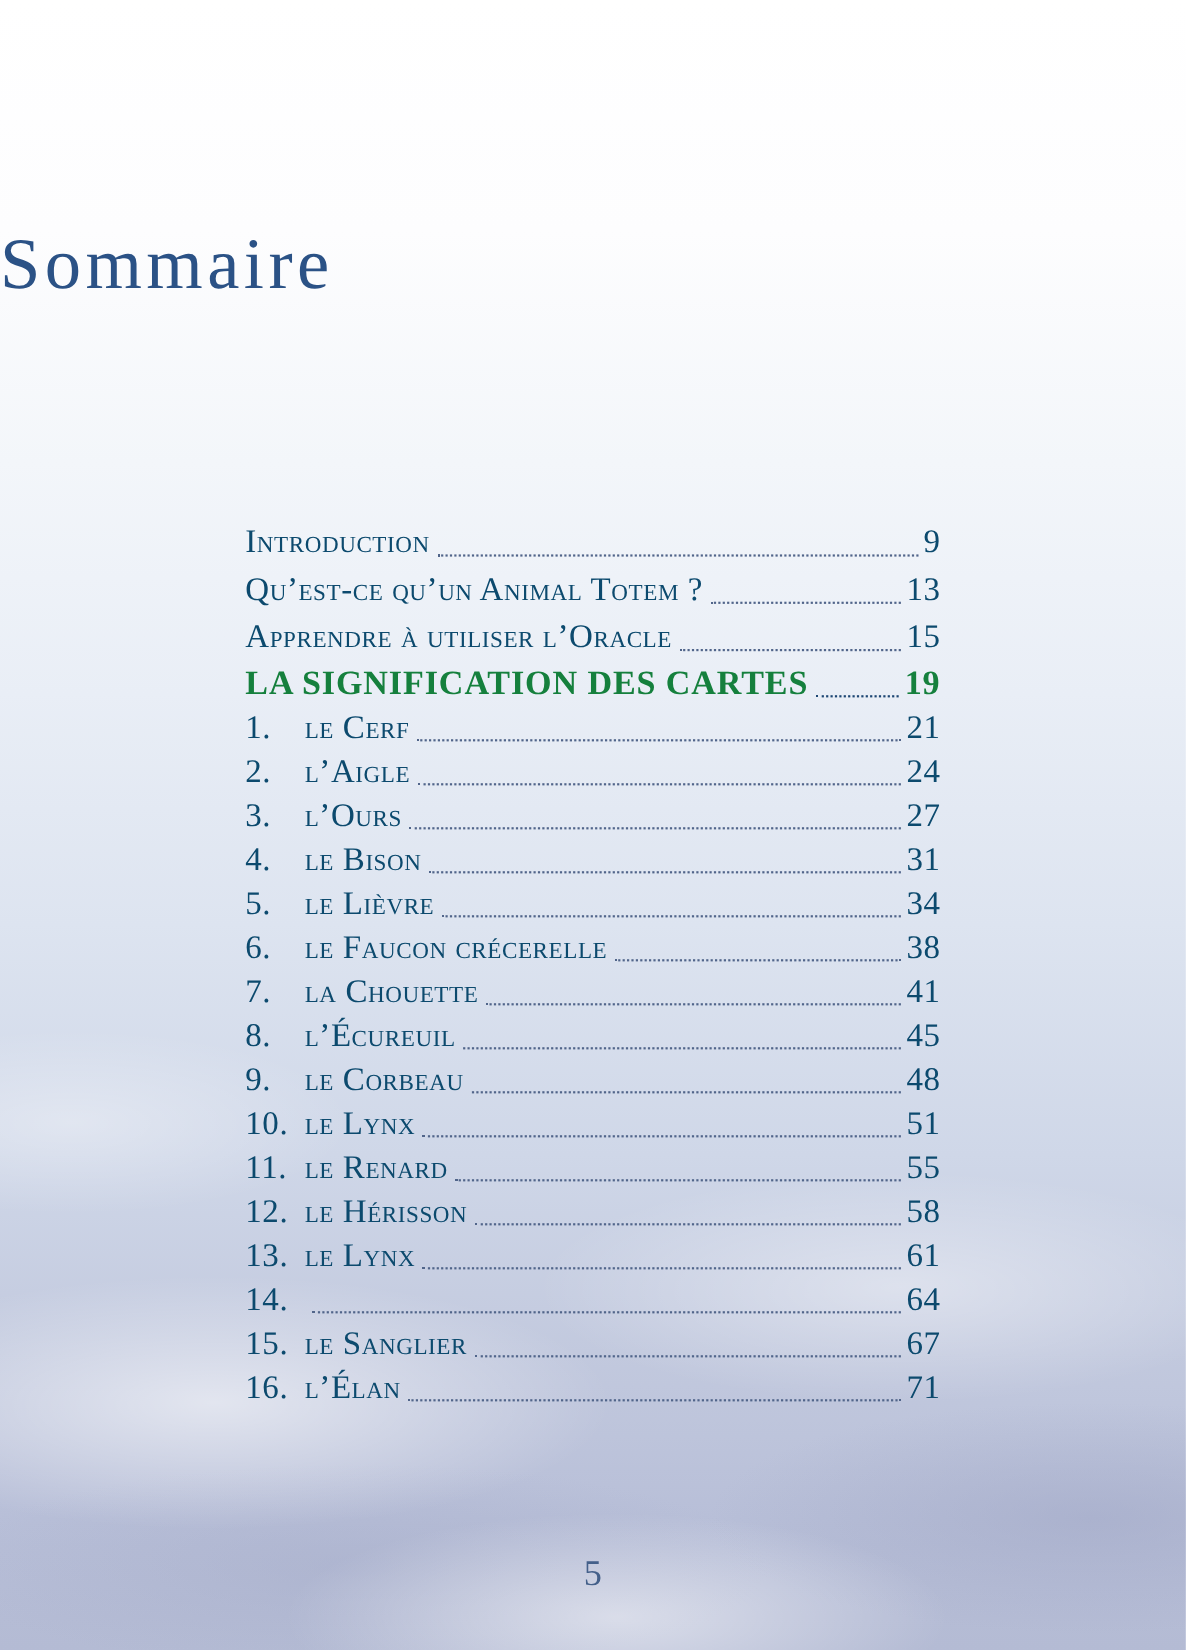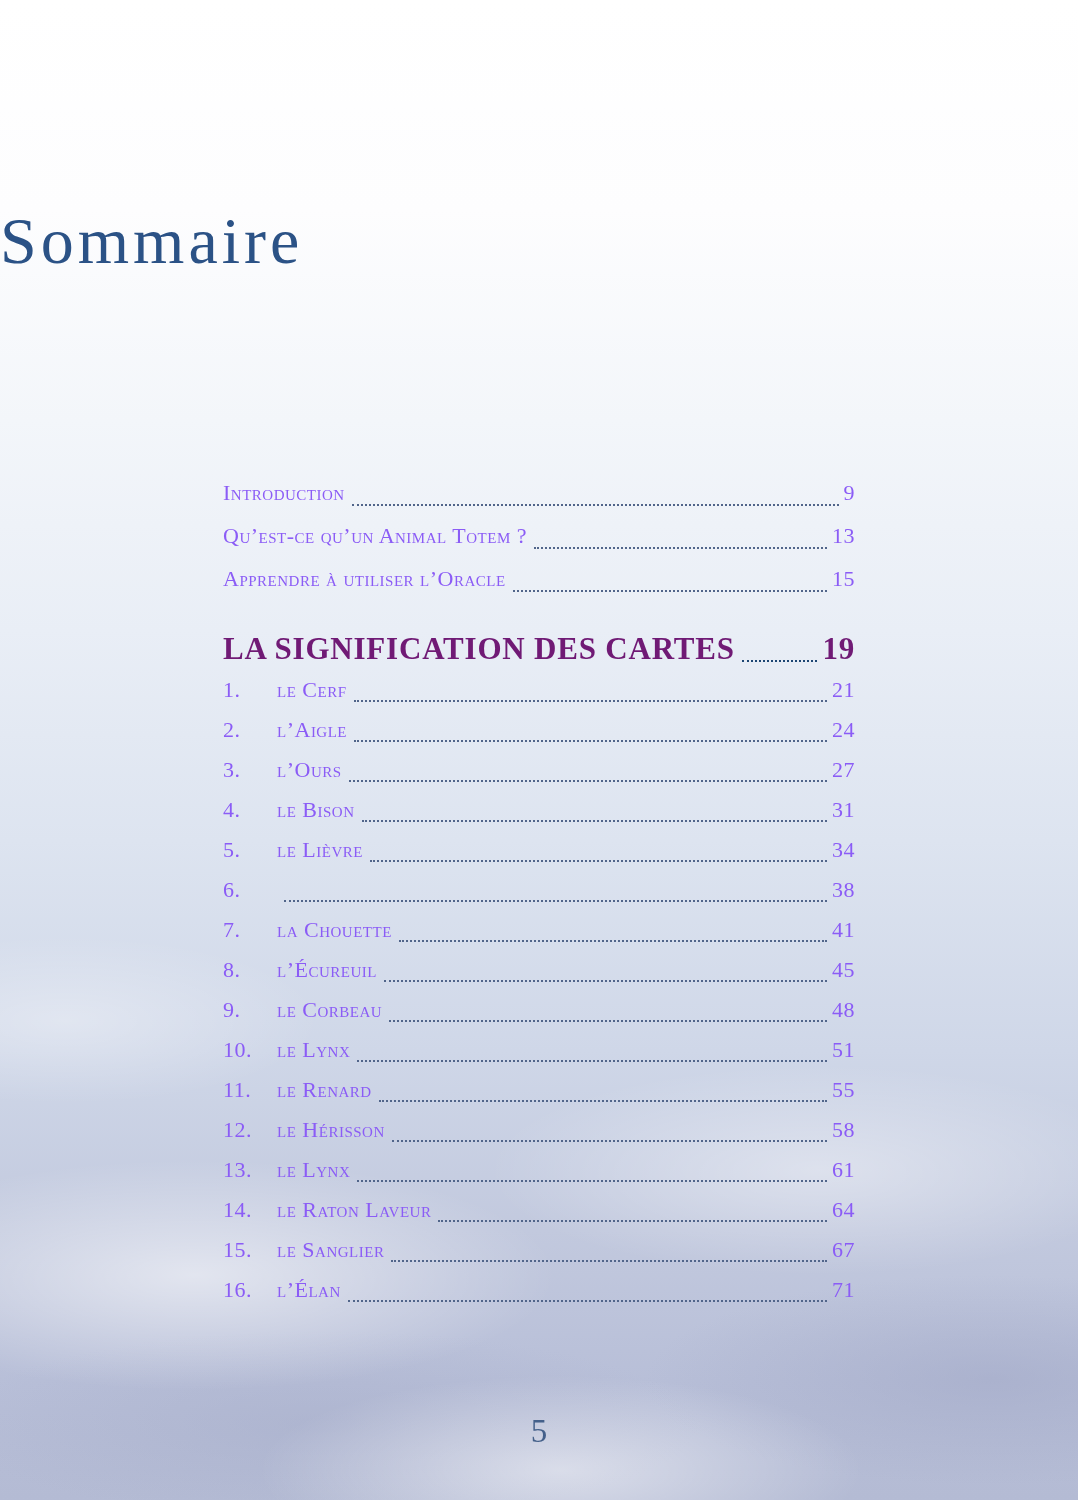--- a/index.html
+++ b/index.html
@@ -28,22 +28,22 @@
     line-height: 1.05;
     color: #2b5286;
   }
   .toc {
     width: 632px;
     margin: 196px auto 0 auto;
   }
   .toc-row {
     display: flex;
     align-items: baseline;
-    color: #8b5cf6;
-    font-size: 22px;
+    color: #0c4a6e;
+    font-size: 30px;
     font-variant: small-caps;
     letter-spacing: 0.5px;
   }
   .fm-row   { line-height: 43px; }
   .card-row { line-height: 40px; }
   .toc-num {
     flex: none;
     width: 54px;
   }
   .toc-label {
@@ -54,23 +54,22 @@
     flex: 1 1 auto;
     min-width: 18px;
     align-self: flex-end;
     border-bottom: 2.5px dotted #51658a;
     margin: 0 5px 8px 7px;
   }
   .toc-page {
     flex: none;
   }
   .section-row {
-    margin-top: 28px;
     font-weight: 700;
-    color: #701a75;
+    color: #15803d;
     font-size: 31px;
     font-variant: normal;
     letter-spacing: 0.8px;
     line-height: 42px;
   }
   .section-row .toc-dots {
     border-bottom-color: #1d4673;
   }
   .page-footer {
     position: absolute;
@@ -137,20 +136,21 @@
     <span class="toc-page">31</span>
   </div>
   <div class="toc-row card-row">
     <span class="toc-num">5.</span>
     <span class="toc-label">le Lièvre</span>
     <span class="toc-dots"></span>
     <span class="toc-page">34</span>
   </div>
   <div class="toc-row card-row">
     <span class="toc-num">6.</span>
+    <span class="toc-label">le Faucon crécerelle</span>
     <span class="toc-dots"></span>
     <span class="toc-page">38</span>
   </div>
   <div class="toc-row card-row">
     <span class="toc-num">7.</span>
     <span class="toc-label">la Chouette</span>
     <span class="toc-dots"></span>
     <span class="toc-page">41</span>
   </div>
   <div class="toc-row card-row">
@@ -184,21 +184,20 @@
     <span class="toc-page">58</span>
   </div>
   <div class="toc-row card-row">
     <span class="toc-num">13.</span>
     <span class="toc-label">le Lynx</span>
     <span class="toc-dots"></span>
     <span class="toc-page">61</span>
   </div>
   <div class="toc-row card-row">
     <span class="toc-num">14.</span>
-    <span class="toc-label">le Raton Laveur</span>
     <span class="toc-dots"></span>
     <span class="toc-page">64</span>
   </div>
   <div class="toc-row card-row">
     <span class="toc-num">15.</span>
     <span class="toc-label">le Sanglier</span>
     <span class="toc-dots"></span>
     <span class="toc-page">67</span>
   </div>
   <div class="toc-row card-row">

